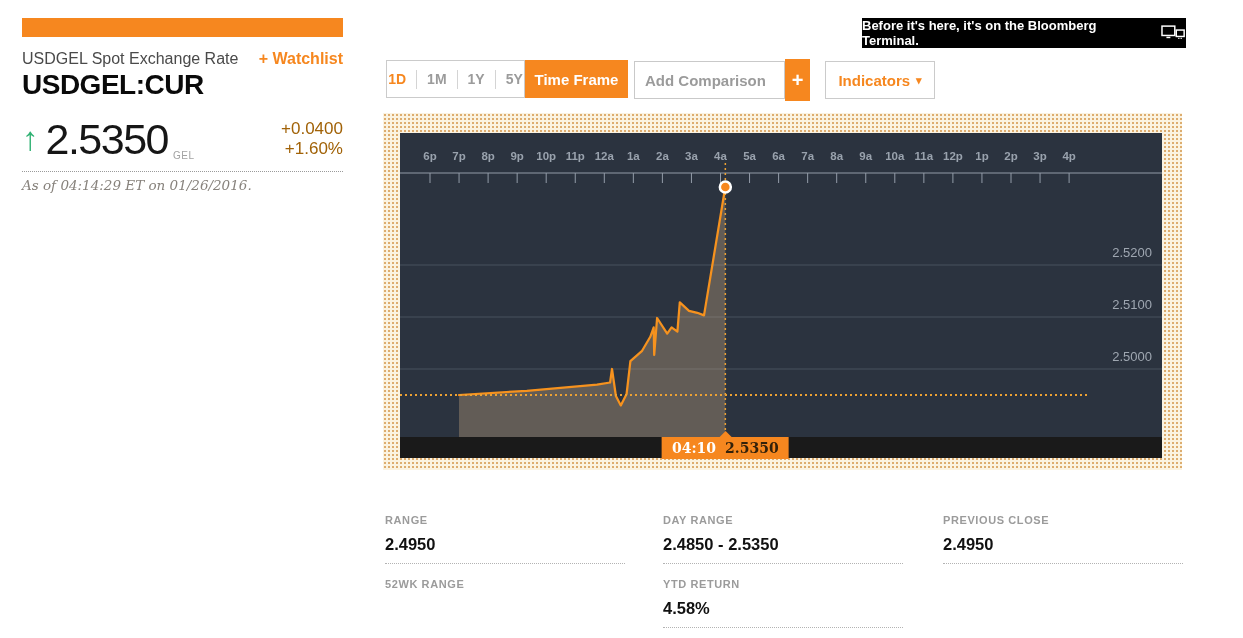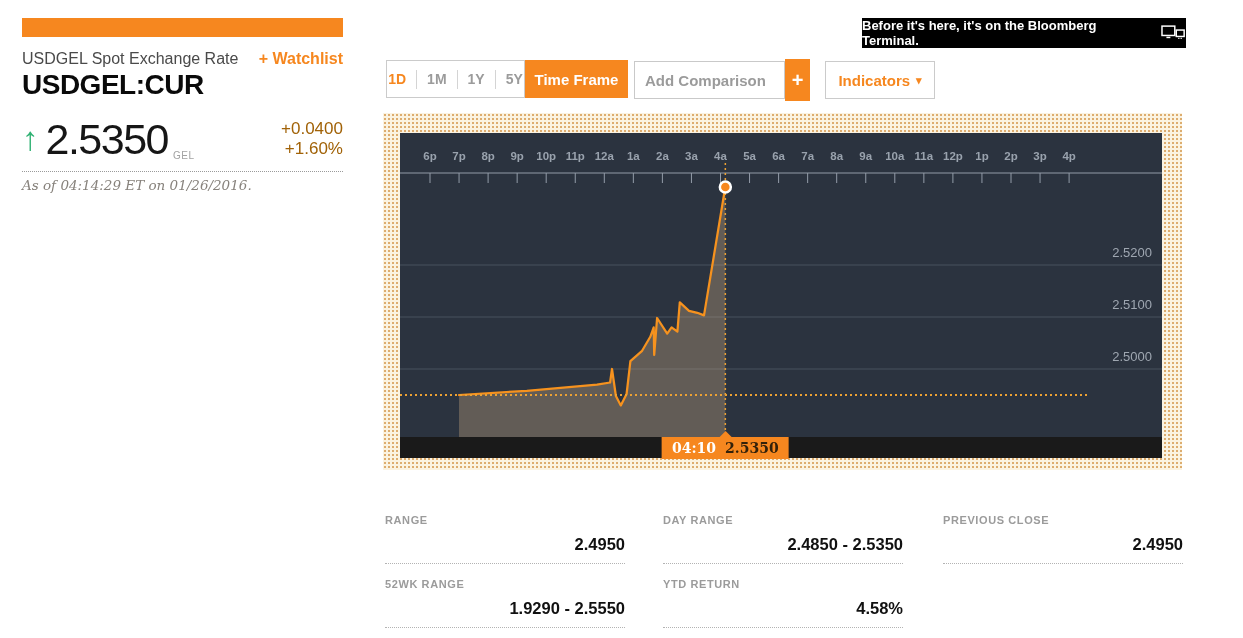--- a/index.html
+++ b/index.html
@@ -57,21 +57,21 @@
     font-size:14px;font-weight:bold;white-space:nowrap;}
   .tooltip::before{content:"";position:absolute;bottom:100%;left:50%;margin-left:-6px;
     border:6px solid transparent;border-bottom:6px solid #f6871f;border-top-width:0;}
   .tooltip .t-time{color:#ffffff;}
   .tooltip .t-val{color:#33210a;}
 
   
   .stat{width:240px;position:absolute;}
   .stat .lbl{font-size:11px;font-weight:bold;color:#9b9b9b;letter-spacing:.6px;}
   .stat .val{font-size:16.5px;font-weight:bold;color:#111;margin-top:9px;padding-bottom:9px;
-    border-bottom:1px dotted #b3b3b3;text-align:right;}
+    border-bottom:1px dotted #b3b3b3;}
   .s0{left:385px;top:514px;} .s1{left:663px;top:514px;} .s2{left:943px;top:514px;}
   .s3{left:385px;top:578px;} .s4{left:663px;top:578px;}
 </style>
 </head>
 <body>
 
 <div class="abs orange-bar"></div>
 <div class="abs instrument-row">
   <span class="instrument-title">USDGEL Spot Exchange Rate</span>
   <span class="watchlist">+ Watchlist</span>
@@ -191,18 +191,17 @@
 <div class="stat s1">
   <div class="lbl">DAY RANGE</div>
   <div class="val">2.4850 - 2.5350</div>
 </div>
 <div class="stat s2">
   <div class="lbl">PREVIOUS CLOSE</div>
   <div class="val">2.4950</div>
 </div>
 <div class="stat s3">
   <div class="lbl">52WK RANGE</div>
-  <div class="val">1.9290 - 2.5550</div>
 </div>
 <div class="stat s4">
   <div class="lbl">YTD RETURN</div>
   <div class="val">4.58%</div>
 </div>
 
 </body></html>

